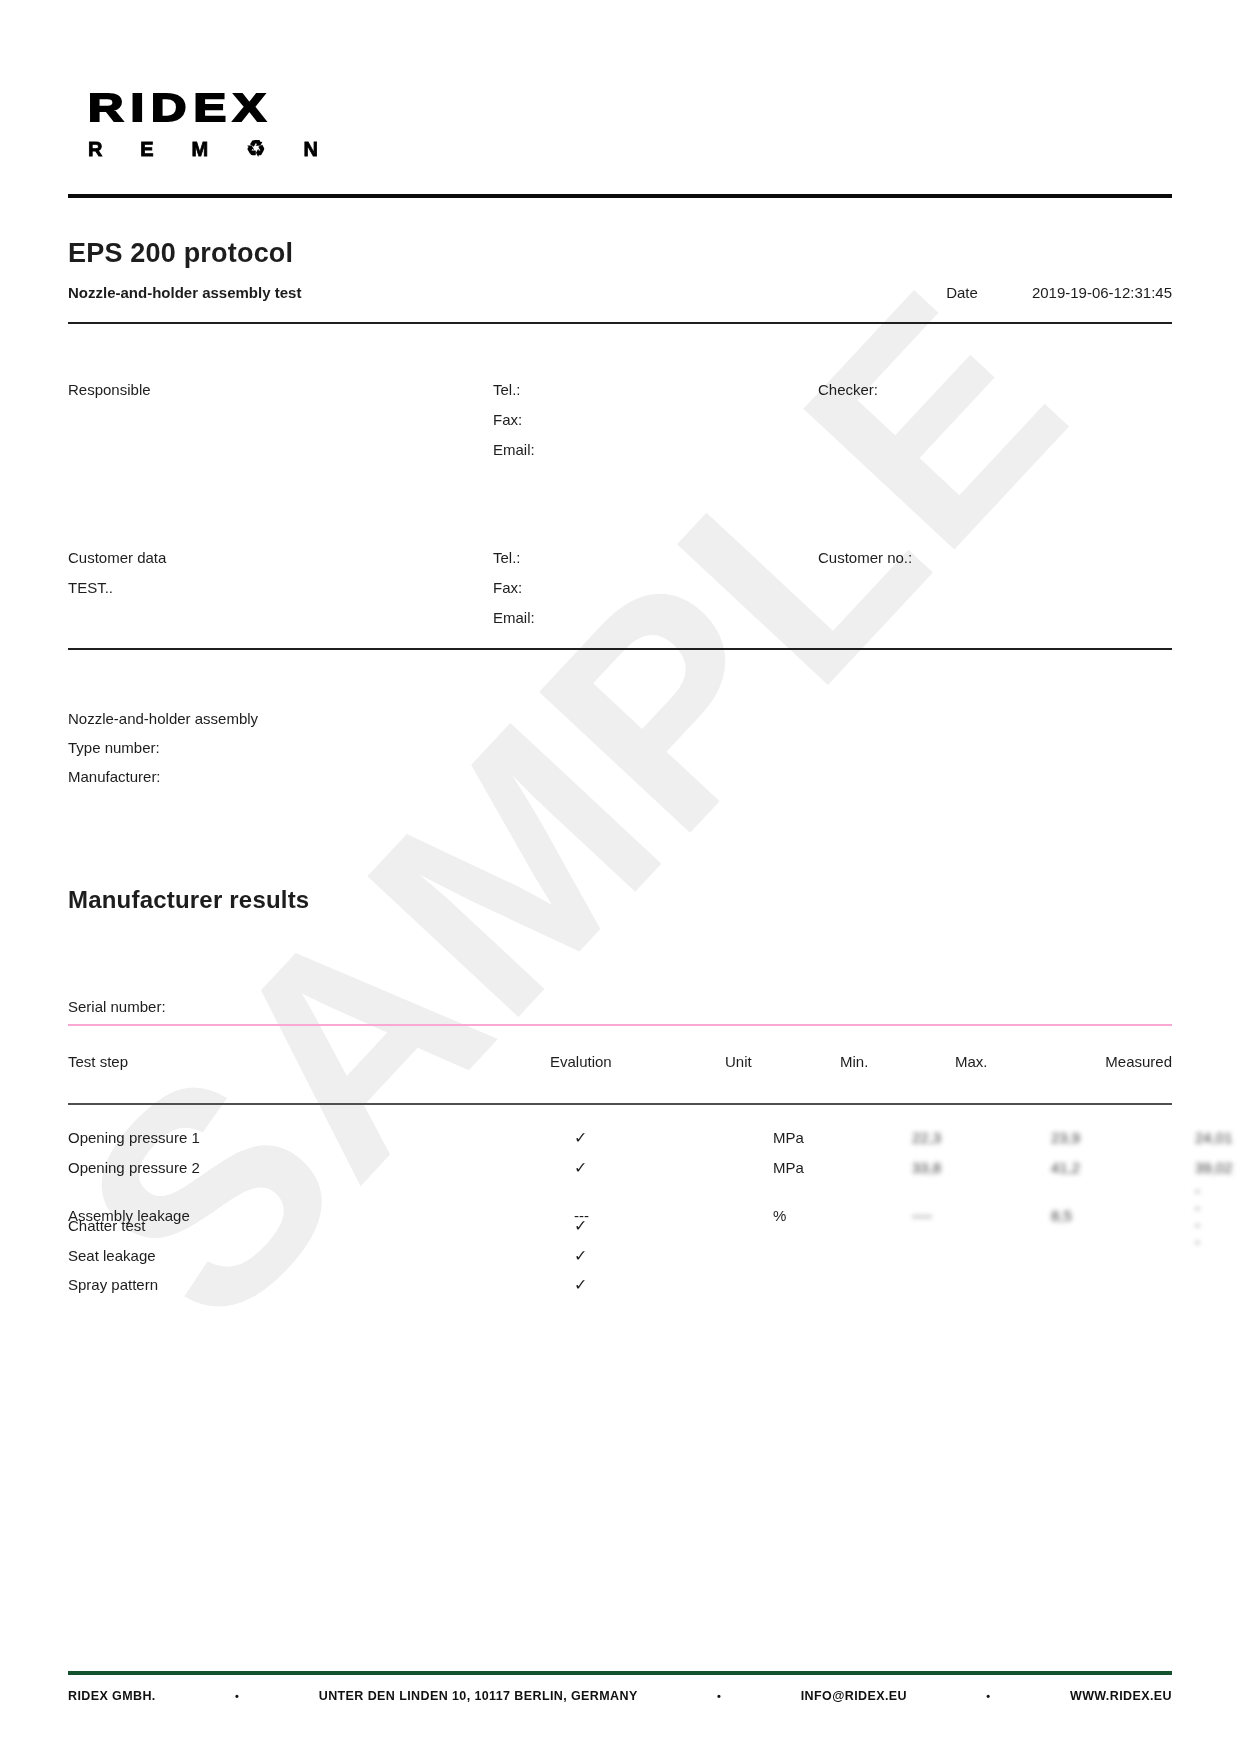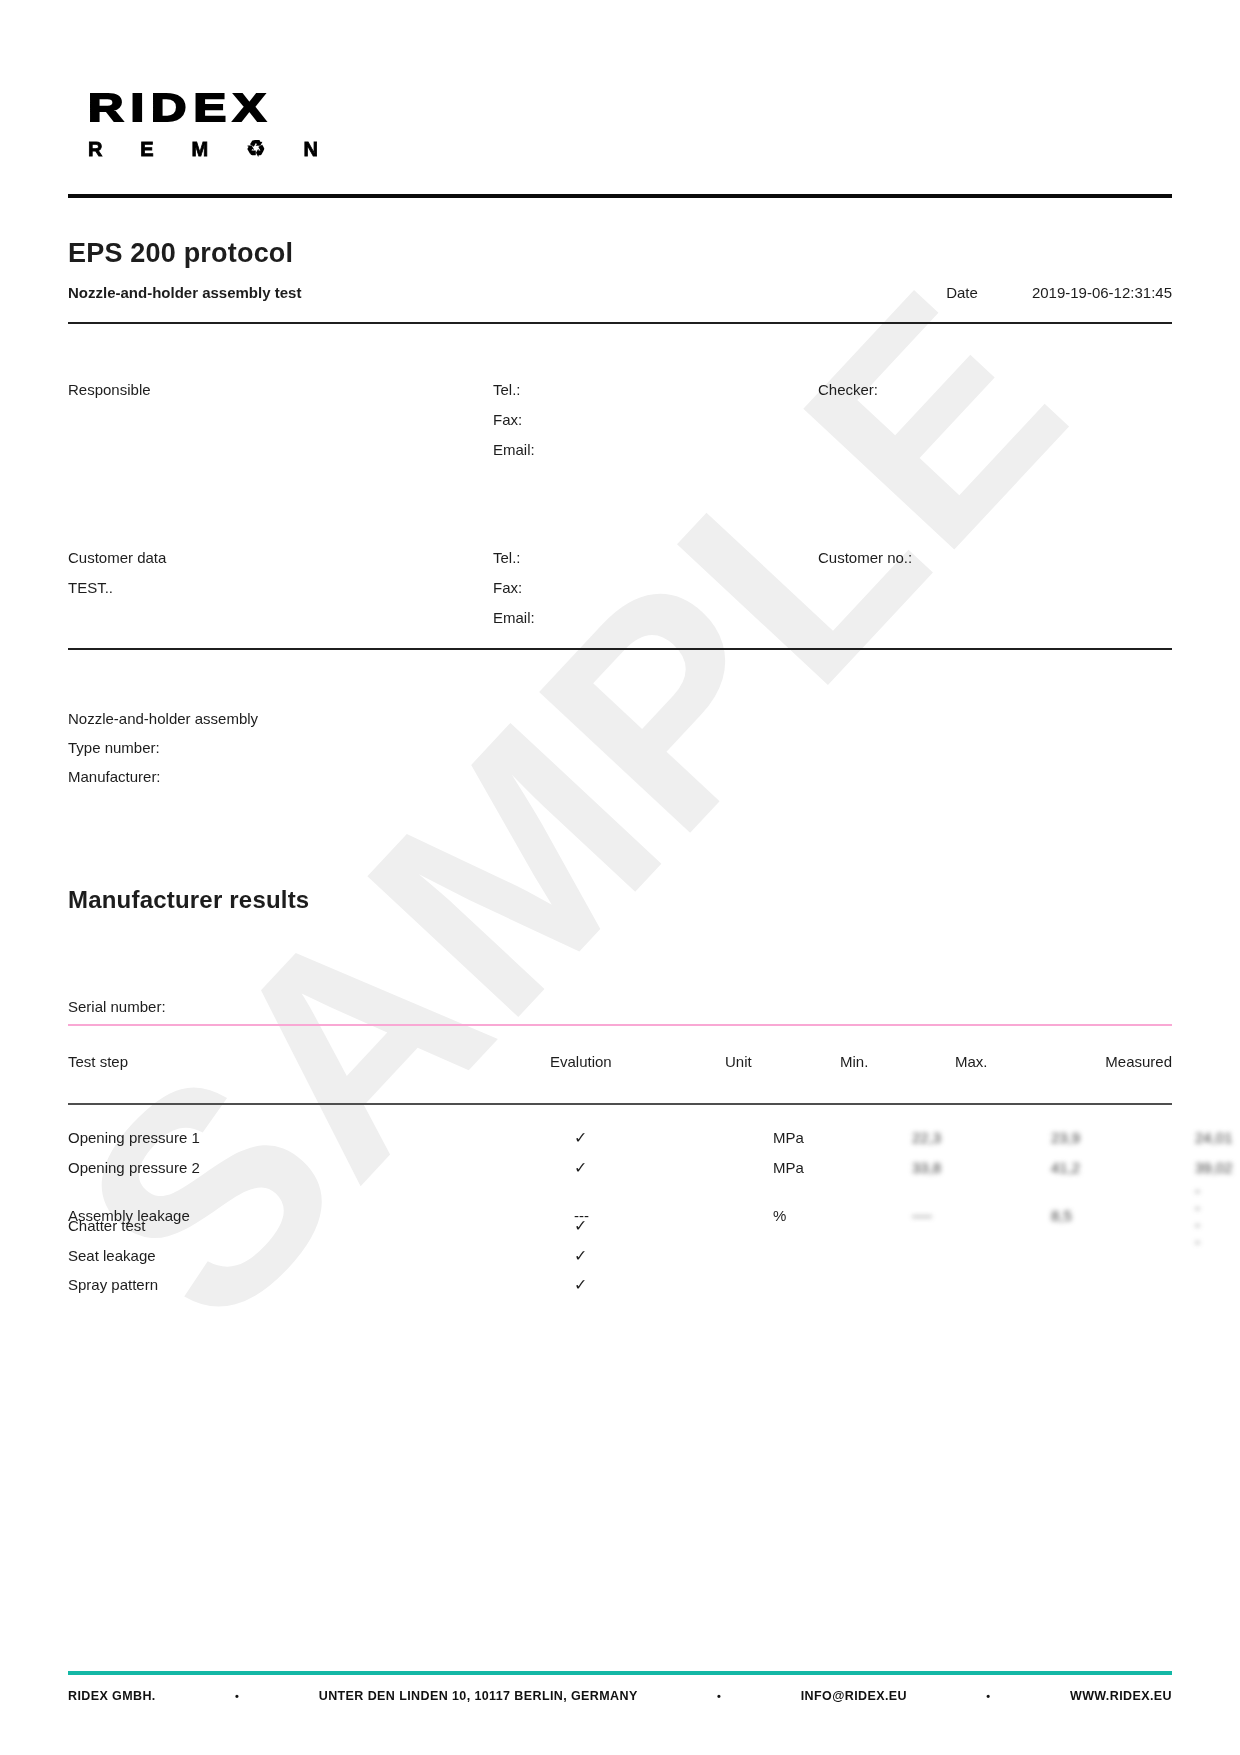--- a/index.html
+++ b/index.html
@@ -60,21 +60,21 @@
   .mtable .thead .cell:last-child { text-align:right; }
   .tbody { margin-top:18px; }
   .trow {
     display:grid; grid-template-columns:482px 175px 115px 115px 120px 1fr;
     height:29.4px; align-items:center;gap:24px;
   }
   .blur { filter:blur(2.6px); color:#3c3c3c; }
   .check { font-size:16px; }
 
   
-  .footer { top:1671px; border-top:4px solid #14b8a6; padding-top:14px; }
+  .footer { top:1671px; border-top:4px solid #14532d; padding-top:14px; }
   .footer-row {
     display:flex; justify-content:space-between; align-items:center;
     font-size:12.5px; font-weight:700; letter-spacing:0.4px; color:#111;
   }
   .bullet { font-size:11px; }
 </style>
 </head>
 <body>
 
 <div class="page">

